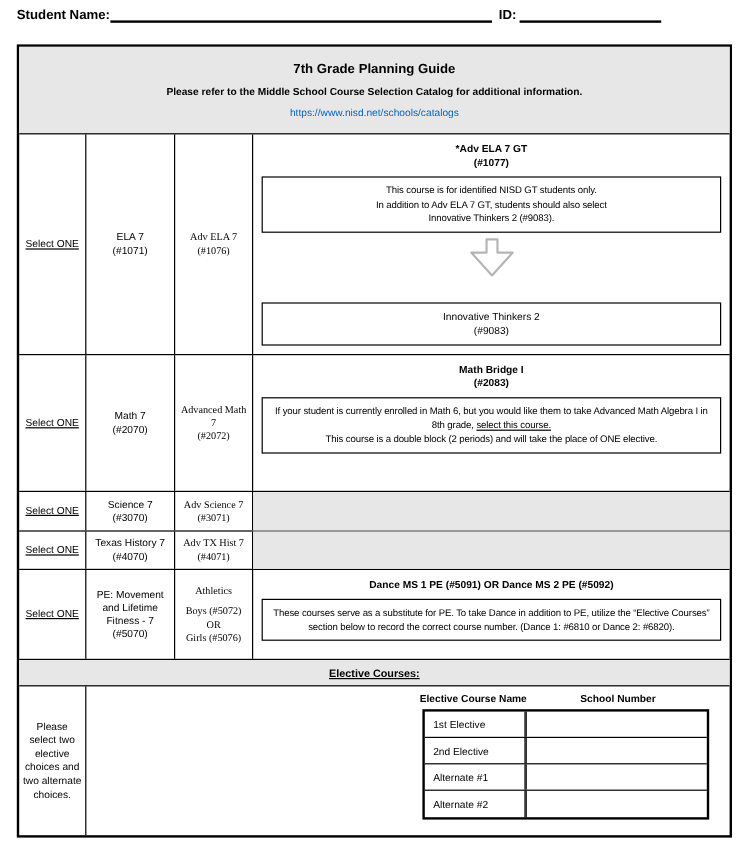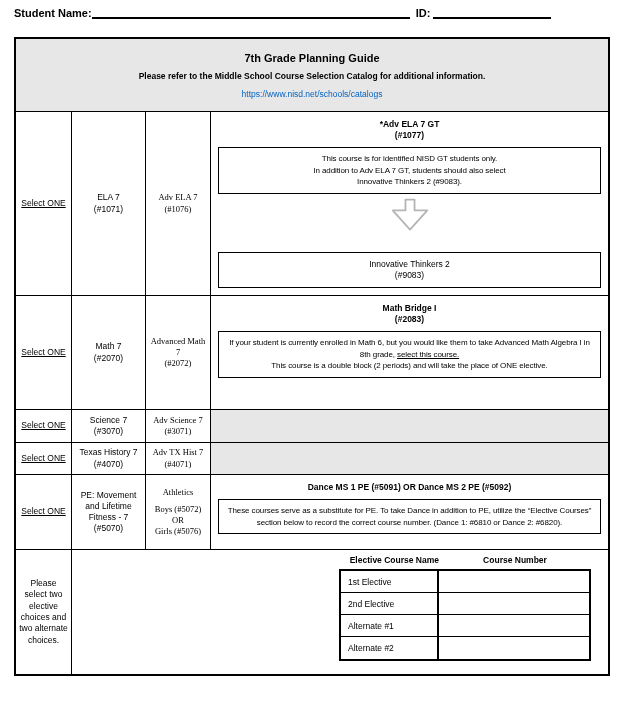--- a/index.html
+++ b/index.html
@@ -41,21 +41,21 @@
   .elect-left { width:56px; border-right:1.5px solid #000; display:flex; align-items:center;
                 justify-content:center; text-align:center; font-size:8.5px; line-height:1.35; padding:0 3px; }
   .elect-main { flex:1; padding:5px 17px 0 6px; display:flex; flex-direction:column;align-items:flex-end; }
   .elect-heads { display:flex; font-weight:bold; font-size:8.5px; height:14px; }
   .eh-spacer { width:76px; }
   .eh-name { flex:1; text-align:center; }
   .eh-num { width:152px; text-align:center; }
   .etable { border:2px solid #000; }
   .erow { display:flex; height:22px; border-bottom:1.5px solid #000; }
   .erow:last-child { border-bottom:none; }
-  .ecell-label { width:97px; border-right:1.5px solid #000; display:flex; align-items:center;
+  .ecell-label { width:84px; border-right:1.5px solid #000; display:flex; align-items:center;
                  padding-left:7px; font-size:8.5px; }
   .ecell-name { flex:1; border-right:1.5px solid #000; }
   .ecell-num { width:150px; }
 </style>
 </head>
 <body>
 
 <div class="topline">
   <span>Student Name:</span>
   <span class="fill-line line-name"></span>
@@ -176,28 +176,31 @@
     <div class="cell c4 c4-stack">
       <div class="course-title">
         <div>Dance MS 1 PE (#5091) OR Dance MS 2 PE (#5092)</div>
       </div>
       <div class="note-box">
         <span>These courses serve as a substitute for PE. To take Dance in addition to PE, utilize the “Elective Courses” section below to record the correct course number. (Dance 1: #6810 or Dance 2: #6820).</span>
       </div>
     </div>
   </div>
 
+  <div class="banner">
+    <span>Elective Courses:</span>
+  </div>
 
   <div class="row r-elect">
     <div class="elect-left">Please select two elective choices and two alternate choices.</div>
     <div class="elect-main">
       <div class="elect-heads">
         <span class="eh-spacer"></span>
         <span class="eh-name">Elective Course Name</span>
-        <span class="eh-num">Course Number</span>
+        <span class="eh-num">School Number</span>
       </div>
       <div class="etable">
         <div class="erow">
           <div class="ecell-label">1st Elective</div>
           <div class="ecell-name"></div>
           <div class="ecell-num"></div>
         </div>
         <div class="erow">
           <div class="ecell-label">2nd Elective</div>
           <div class="ecell-name"></div>

